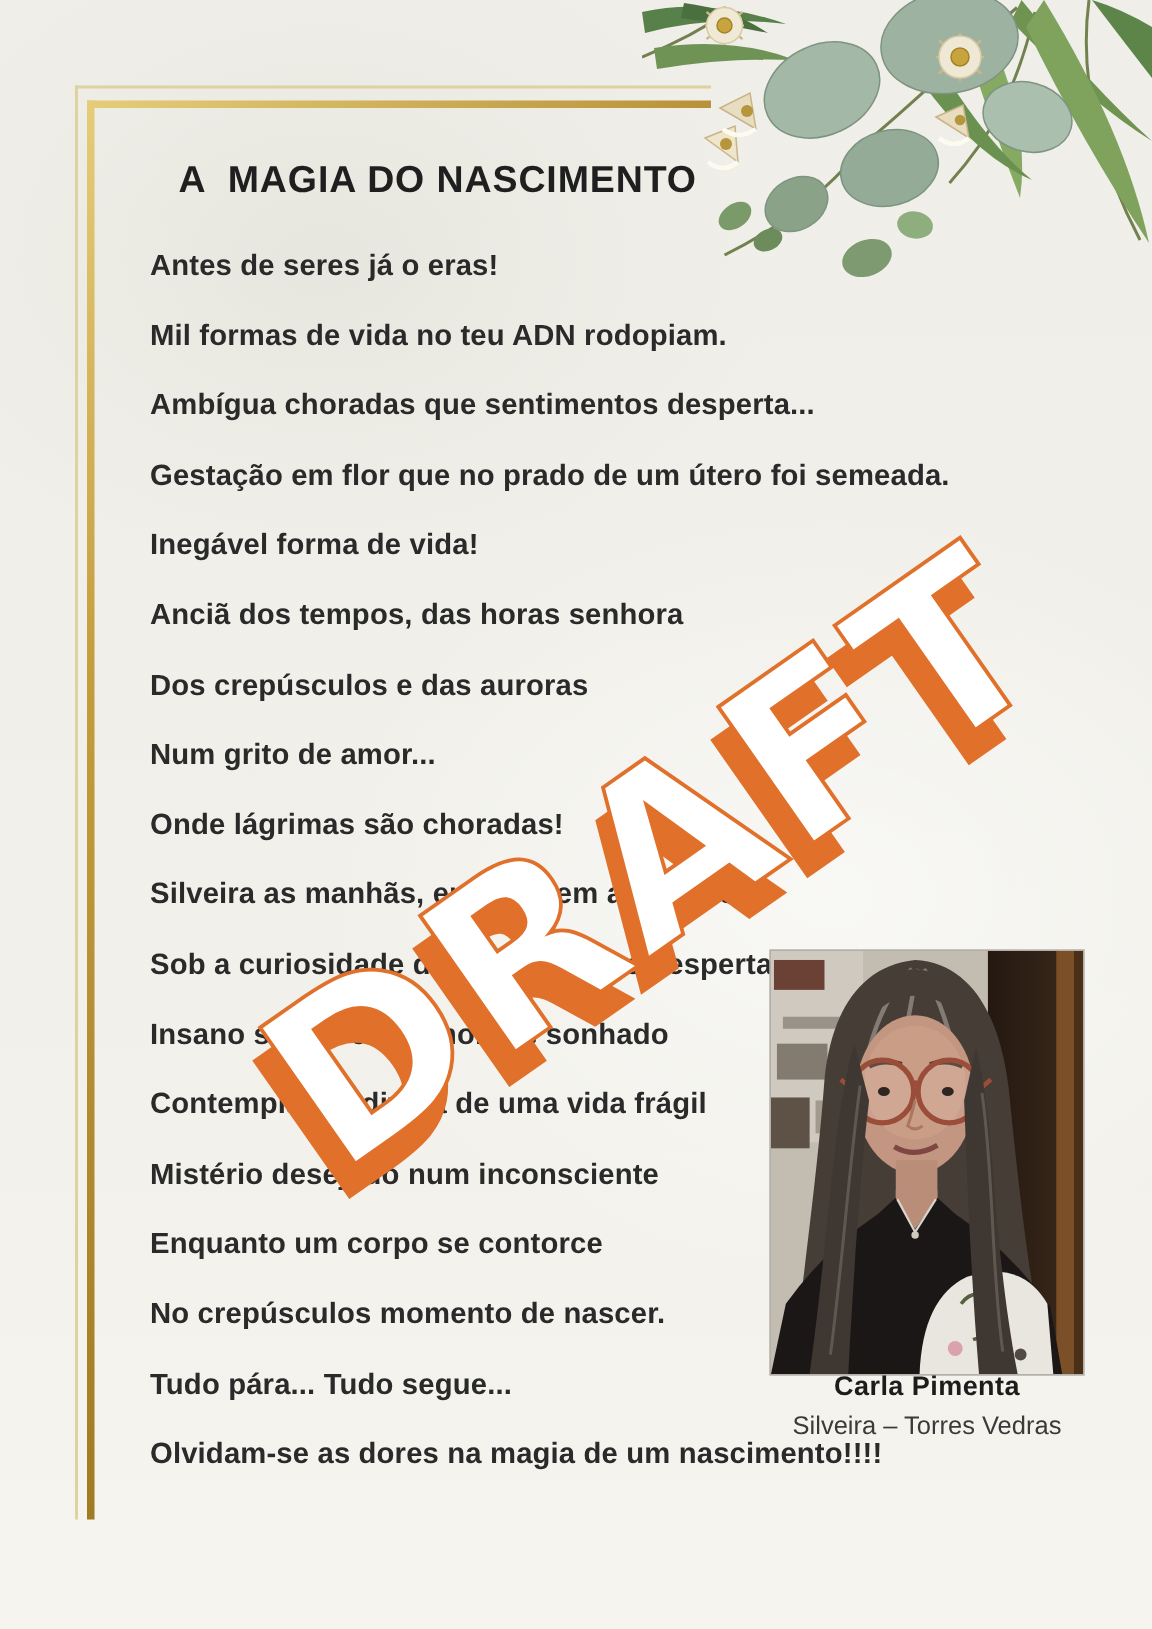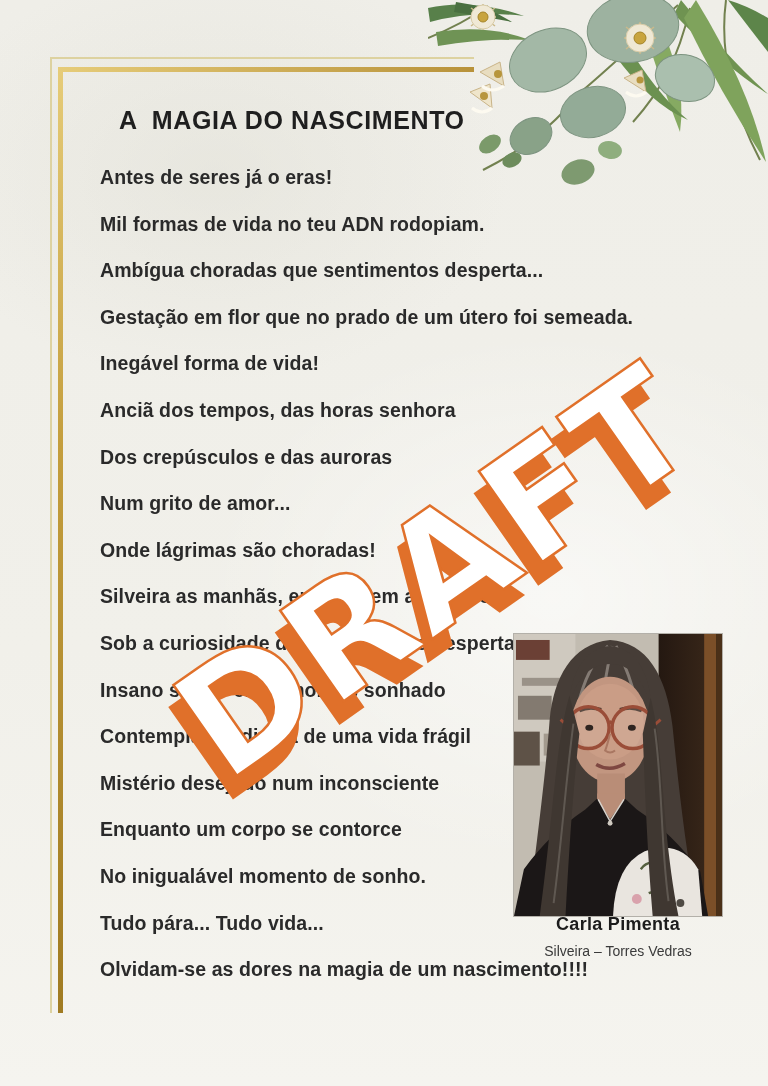--- a/index.html
+++ b/index.html
@@ -31,21 +31,21 @@
   }
   
   .photo{
     position:absolute;left:513px;top:633px;width:210px;height:284px;z-index:2;
     border:1px solid #b3b0a9;box-sizing:border-box;background:#bdb7ac;
   }
   .photo svg{display:block;width:100%;height:100%;}
   
   .caption{position:absolute;left:493px;top:910px;width:250px;text-align:center;z-index:2;}
   .caption-name{margin:0;font-size:18px;font-weight:700;color:#1c1c1c;line-height:28px;letter-spacing:.3px;}
-  .caption-loc{margin:2px 0 0 0;font-size:14px;font-weight:400;color:#3a3a3a;line-height:22px;}
+  .caption-loc{margin:2px 0 0 0;font-size:17px;font-weight:400;color:#3a3a3a;line-height:22px;}
   
   .leaves{position:absolute;left:428px;top:0;width:340px;height:196px;z-index:3;}
   
   .draft{position:absolute;left:90px;top:300px;width:700px;height:560px;z-index:4;overflow:visible;pointer-events:none;}
   .draft text{
     font-family:"DejaVu Sans","Liberation Sans",sans-serif;
     font-weight:bold;font-size:152px;letter-spacing:4px;
   }
 </style>
 </head>
@@ -69,22 +69,22 @@
       <p class="poem-line">Anciã dos tempos, das horas senhora</p>
       <p class="poem-line">Dos crepúsculos e das auroras</p>
       <p class="poem-line">Num grito de amor...</p>
       <p class="poem-line">Onde lágrimas são choradas!</p>
       <p class="poem-line">Silveira as manhãs, entardecem as tardes</p>
       <p class="poem-line">Sob a curiosidade de um olhar que desperta.</p>
       <p class="poem-line">Insano sonho entre mortais sonhado</p>
       <p class="poem-line">Contemplação divina de uma vida frágil</p>
       <p class="poem-line">Mistério desejado num inconsciente</p>
       <p class="poem-line">Enquanto um corpo se contorce</p>
-      <p class="poem-line">No inigualável momento de sonho.</p>
-      <p class="poem-line">Tudo pára... Tudo vida...</p>
+      <p class="poem-line">No crepúsculos momento de nascer.</p>
+      <p class="poem-line">Tudo pára... Tudo segue...</p>
       <p class="poem-line">Olvidam-se as dores na magia de um nascimento!!!!</p>
     </div>
 
   <div class="photo">
     <svg viewBox="0 0 210 283" preserveAspectRatio="none">
       <defs>
         <linearGradient id="door" x1="0" y1="0" x2="1" y2="0">
           <stop offset="0" stop-color="#241811"></stop>
             <stop offset="1" stop-color="#3d2a1b"></stop>
         </linearGradient>

